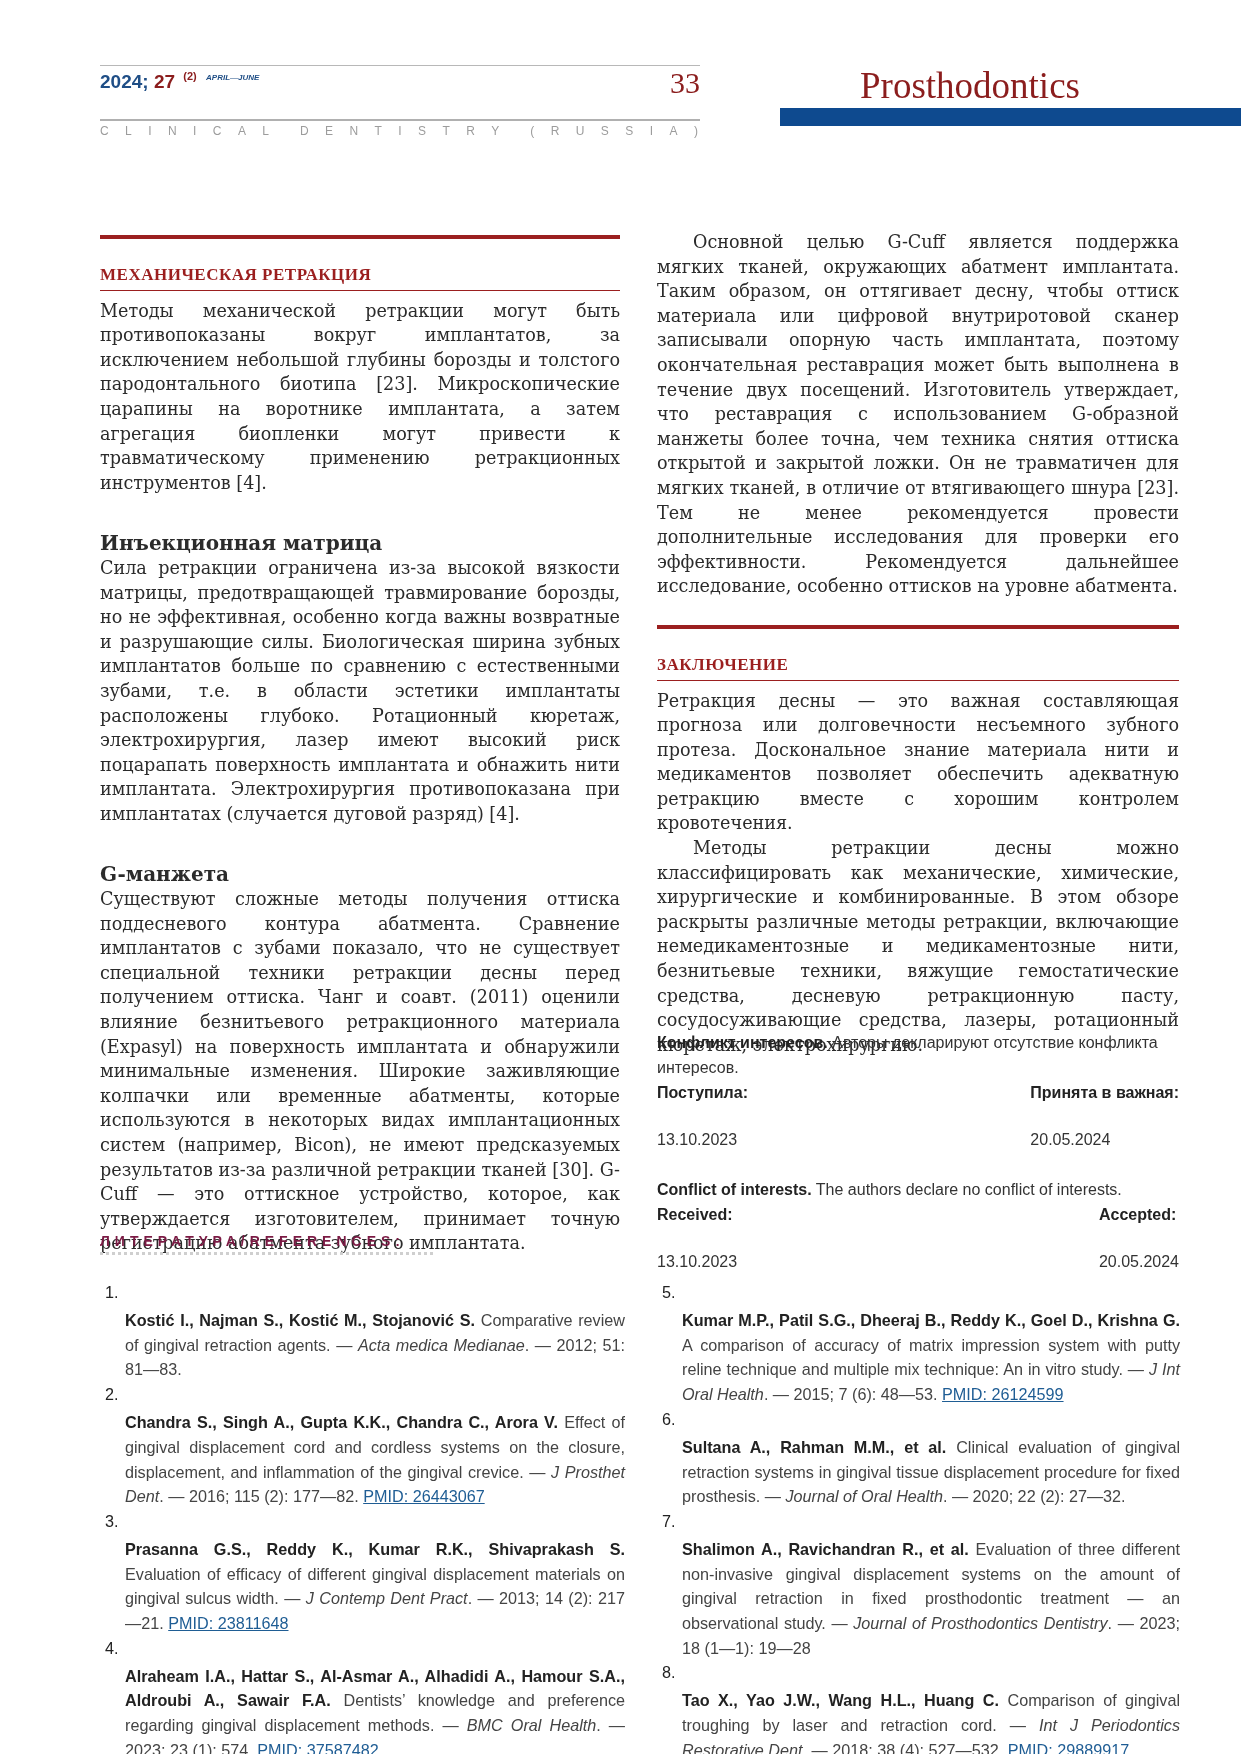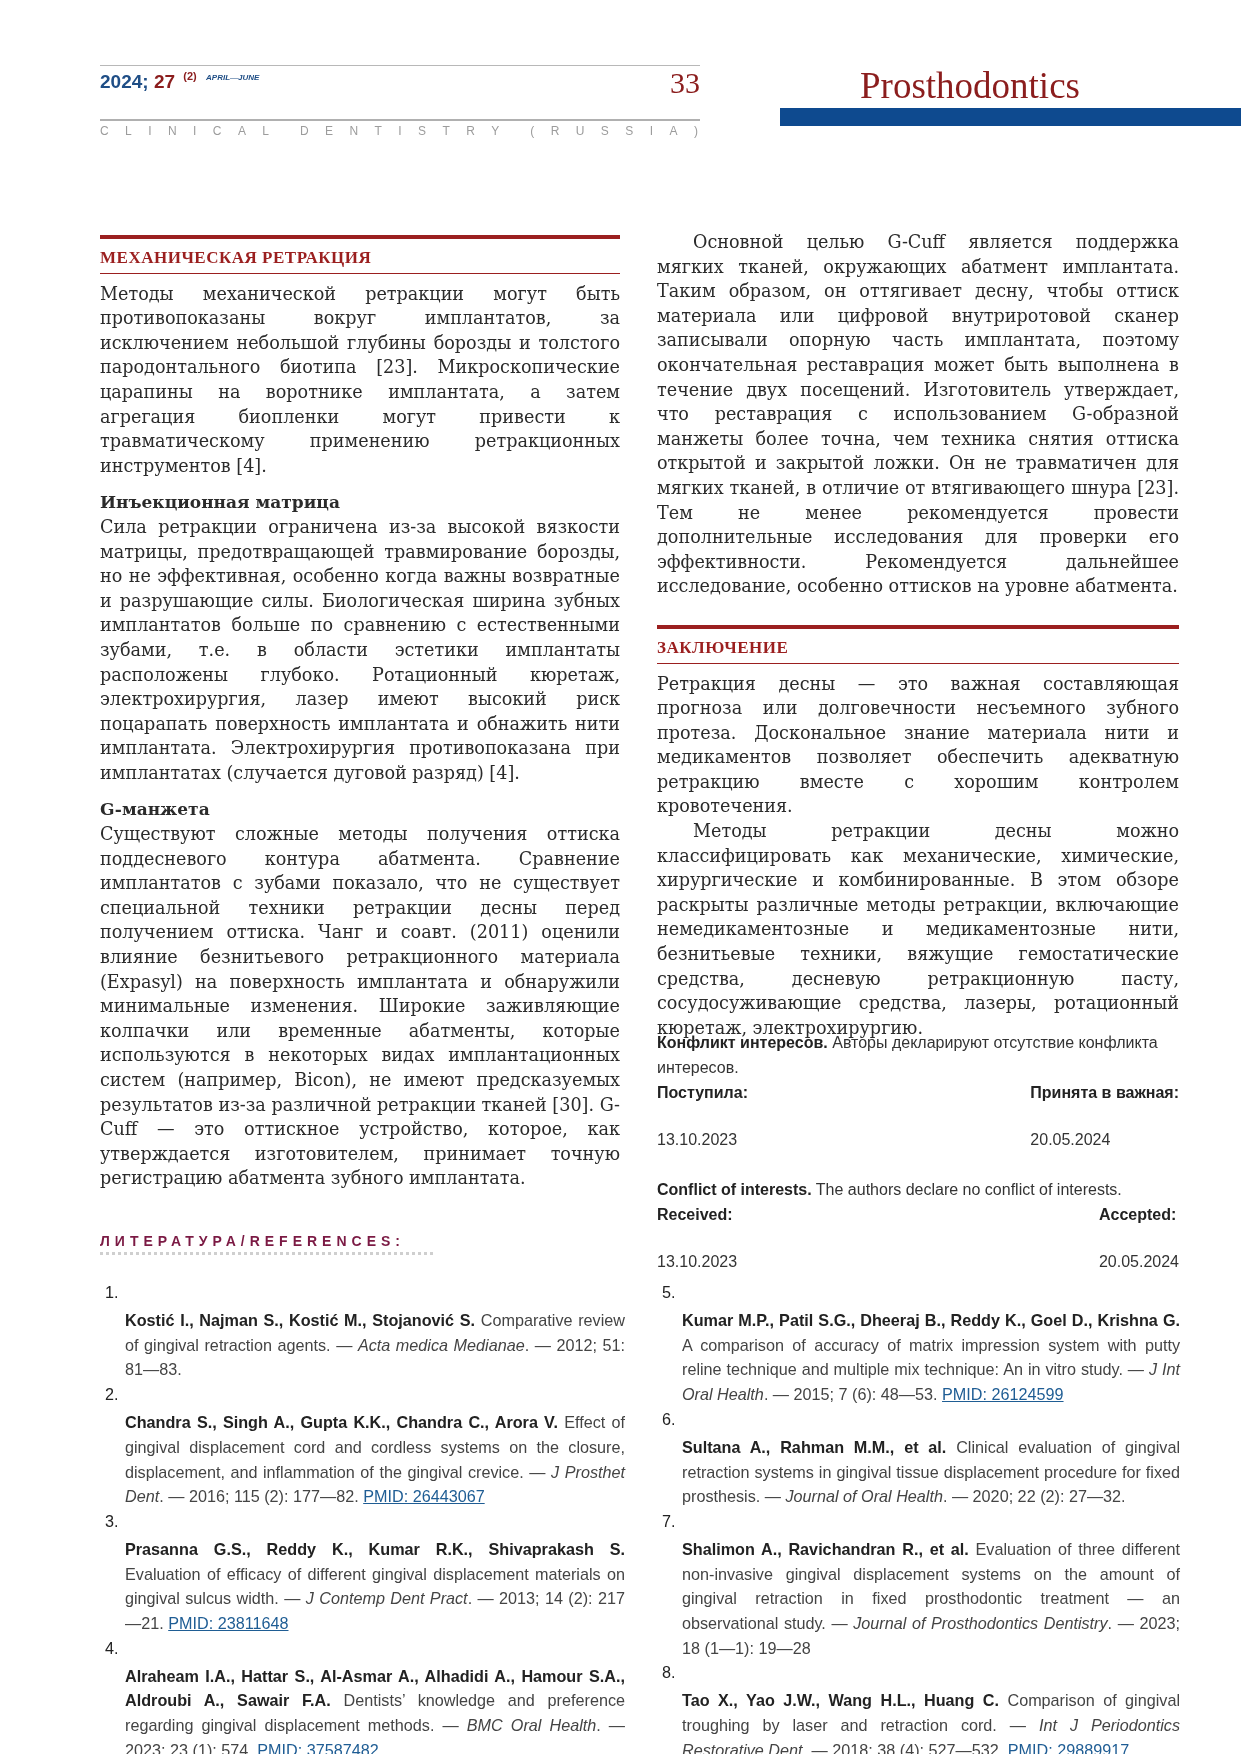--- a/index.html
+++ b/index.html
@@ -16,23 +16,23 @@
   .hdr-page { position: absolute; left: 640px; top: 66px; width: 60px; text-align: right; font-family: "Liberation Serif", serif; font-size: 30px; color: #8b1d1d; }
   .hdr-rule-bottom { position: absolute; left: 100px; top: 119px; width: 600px; height: 2px; background: #b0b0b0; }
   .hdr-journal { position: absolute; left: 100px; top: 124px; width: 600px; font-family: "Liberation Sans", sans-serif; font-size: 12px; color: #9c9c9c; letter-spacing: 2px; display: flex; justify-content: space-between; }
   .hdr-section { position: absolute; left: 860px; top: 64px; font-family: "Liberation Serif", serif; font-size: 37px; color: #8b1d1d; }
   .hdr-bar { position: absolute; left: 780px; top: 108px; width: 461px; height: 18px; background: #0e4a8f; }
 
   
   .col { position: absolute; font-size: 17.6px; line-height: 24.6px; text-align: justify; }
   .col-left { left: 100px; top: 235px; width: 520px; }
   .col-right { left: 657px; top: 230px; width: 522px; }
-  .sec-head { border-top: 4px solid #9b1f1f; border-bottom: 1.5px solid #9b1f1f; padding: 7px 0 2px 0; margin-bottom: 8px;
+  .sec-head { border-top: 4px solid #9b1f1f; border-bottom: 1.5px solid #9b1f1f; padding: 24px 0 2px 0; margin-bottom: 8px;
               font-family: "Liberation Serif", serif; font-weight: bold; font-size: 17px; color: #9b1f1f; letter-spacing: 0.5px; }
-  .sub-head { font-weight: bold; font-size: 17px; margin-top: 12px; color: #2b2b2b; }
+  .sub-head { font-weight: bold; font-size: 20px; margin-top: 36px; color: #2b2b2b; }
   p { margin: 0; }
   .indent { text-indent: 36px; }
 
   .meta { position: absolute; left: 657px; top: 1030px; width: 522px; font-family: "Liberation Sans", sans-serif; font-size: 16px; line-height: 25px; color: #333; }
   .meta b { color: #222; }
   .meta-row { display: flex; justify-content: space-between; }
   .meta-row .pair { display: flex; gap: 22px; flex-direction: column; }
   .meta-gap { height: 25px; }
 
   

